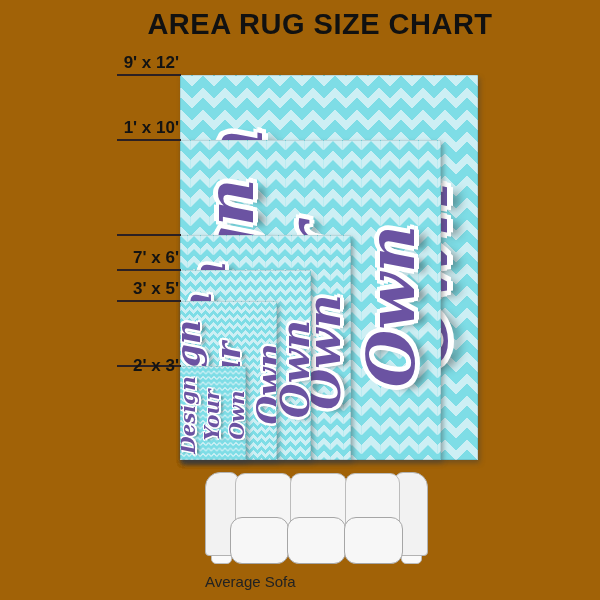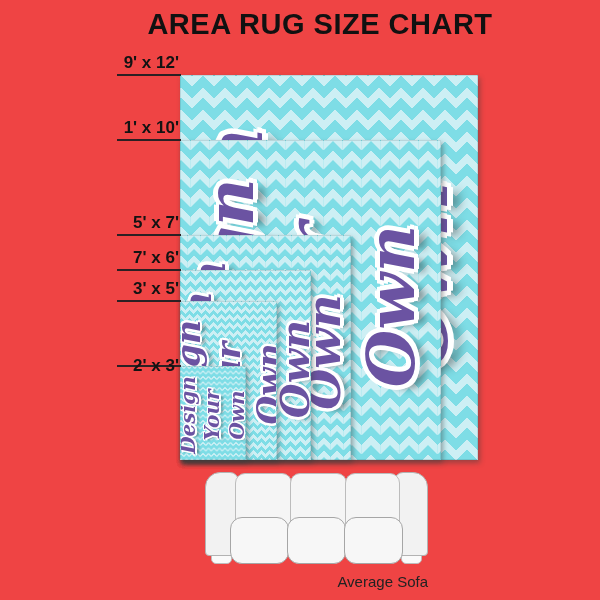--- a/index.html
+++ b/index.html
@@ -1,17 +1,17 @@
 <!DOCTYPE html>
 <html><head>
 <meta charset="utf-8">
 <style>
   html,body{margin:0;padding:0;background:#fff;}
   #stage{
-    position:relative;width:600px;height:600px;background:#ef4444;
+    position:relative;width:600px;height:600px;background:#a16207;
     overflow:hidden;font-family:"Liberation Sans",sans-serif;
   }
   .title{
     position:absolute;left:0;right:0;top:8px;text-align:center;
     transform:translateX(20px);
     font-size:29px;font-weight:600;letter-spacing:.5px;color:#111;
     white-space:nowrap;
   }
   #rug-area{position:absolute;left:4px;top:0;width:600px;height:600px;}
   .rug{
@@ -51,21 +51,21 @@
   }
   .seat{
     top:45px;height:47px;background:#f7f7f7;border:1px solid #a6a6a6;
     border-radius:12px;z-index:3;
   }
   .foot{
     width:21px;height:16px;top:76px;background:#fafafa;border:1px solid #bdbdbd;
     border-radius:0 0 5px 5px;z-index:1;
   }
   .sofa-label{
-    position:absolute;left:205px;top:573px;width:223px;text-align:right;
+    position:absolute;left:205px;top:573px;width:223px;text-align:left;
     font-size:15px;color:#222;
   }
 </style>
 </head>
 <body>
 
 <div id="stage">
 
   <div class="title">AREA RUG SIZE CHART</div>
 
@@ -89,21 +89,20 @@
       <div class="size-line" style="top: 139px; background: rgb(43, 32, 35);"></div>
       <div class="size-label" style="top: 118px; color: rgb(19, 19, 19);">1' x 10'</div>
       <div class="rug" style="left: 176px; top: 235px; width: 171px; height: 225px; z-index: 3; background-color: rgb(126, 221, 230); background-image: linear-gradient(135deg, rgb(205, 239, 244) 25%, transparent 25%), linear-gradient(225deg, rgb(205, 239, 244) 25%, transparent 25%), linear-gradient(315deg, rgb(205, 239, 244) 25%, transparent 25%), linear-gradient(45deg, rgb(205, 239, 244) 25%, transparent 25%); background-position: -6.5px 0px, -6.5px 0px, 0px 0px, 0px 0px; background-size: 13px 13px;">
         <div class="rug-text" style="font-size: 47px; color: rgb(107, 83, 162);">
           <div>Design</div>
           <div>Your</div>
           <div>Own</div>
         </div>
       </div>
       <div class="size-line" style="top: 234px; background: rgb(43, 32, 35);"></div>
-      <div class="size-label" style="top: 213px; color: rgb(19, 19, 19);">5' x 7'</div>
       <div class="rug" style="left: 176px; top: 270px; width: 131px; height: 190px; z-index: 4; background-color: rgb(126, 221, 230); background-image: linear-gradient(135deg, rgb(205, 239, 244) 25%, transparent 25%), linear-gradient(225deg, rgb(205, 239, 244) 25%, transparent 25%), linear-gradient(315deg, rgb(205, 239, 244) 25%, transparent 25%), linear-gradient(45deg, rgb(205, 239, 244) 25%, transparent 25%); background-position: -5px 0px, -5px 0px, 0px 0px, 0px 0px; background-size: 10px 10px;">
         <div class="rug-text" style="font-size: 40px; color: rgb(107, 83, 162);">
           <div>Design</div>
           <div>Your</div>
           <div>Own</div>
         </div>
       </div>
       <div class="size-line" style="top: 269px; background: rgb(43, 32, 35);"></div>
       <div class="size-label" style="top: 248px; color: rgb(19, 19, 19);">7' x 6'</div>
       <div class="rug" style="left: 176px; top: 301px; width: 97px; height: 159px; z-index: 5; background-color: rgb(126, 221, 230); background-image: linear-gradient(135deg, rgb(205, 239, 244) 25%, transparent 25%), linear-gradient(225deg, rgb(205, 239, 244) 25%, transparent 25%), linear-gradient(315deg, rgb(205, 239, 244) 25%, transparent 25%), linear-gradient(45deg, rgb(205, 239, 244) 25%, transparent 25%); background-position: -4px 0px, -4px 0px, 0px 0px, 0px 0px; background-size: 8px 8px;">

